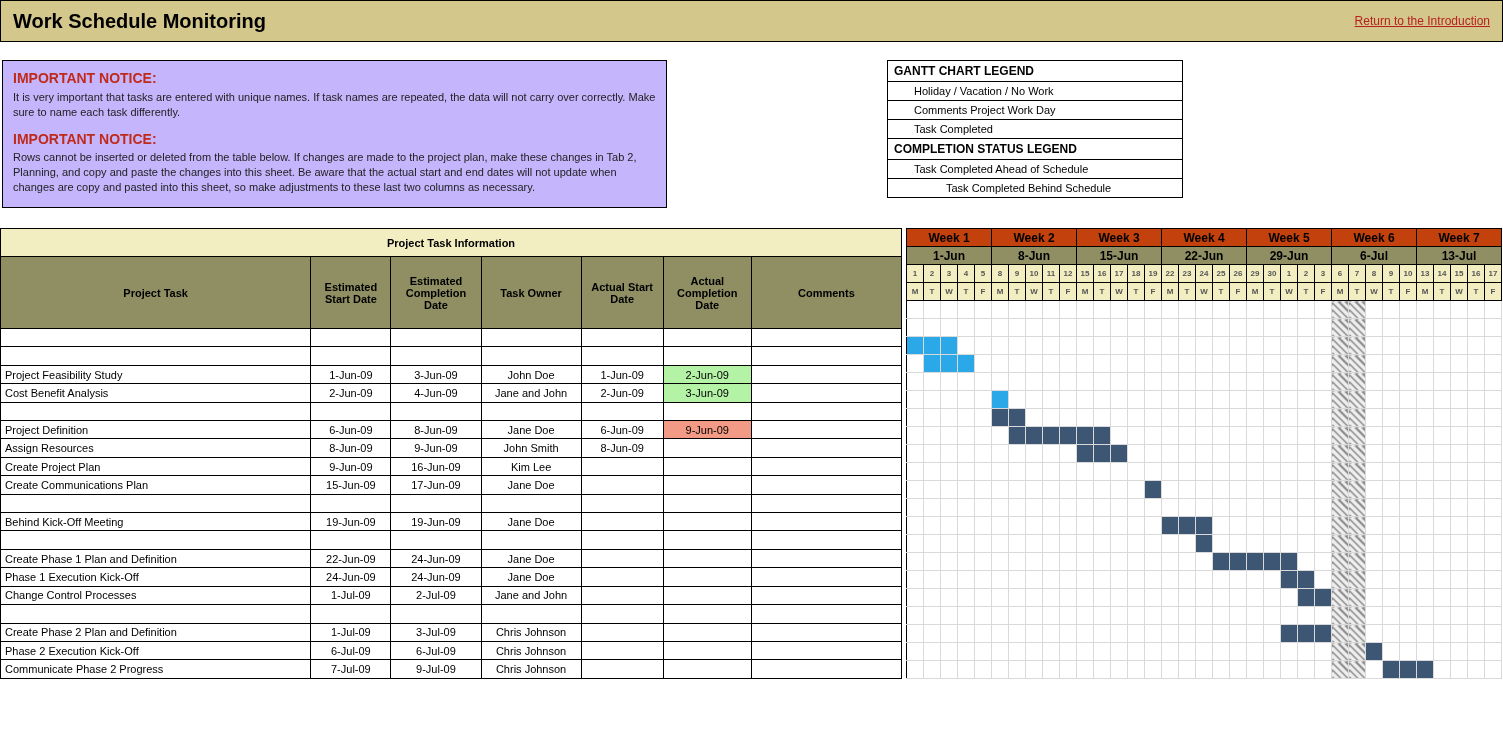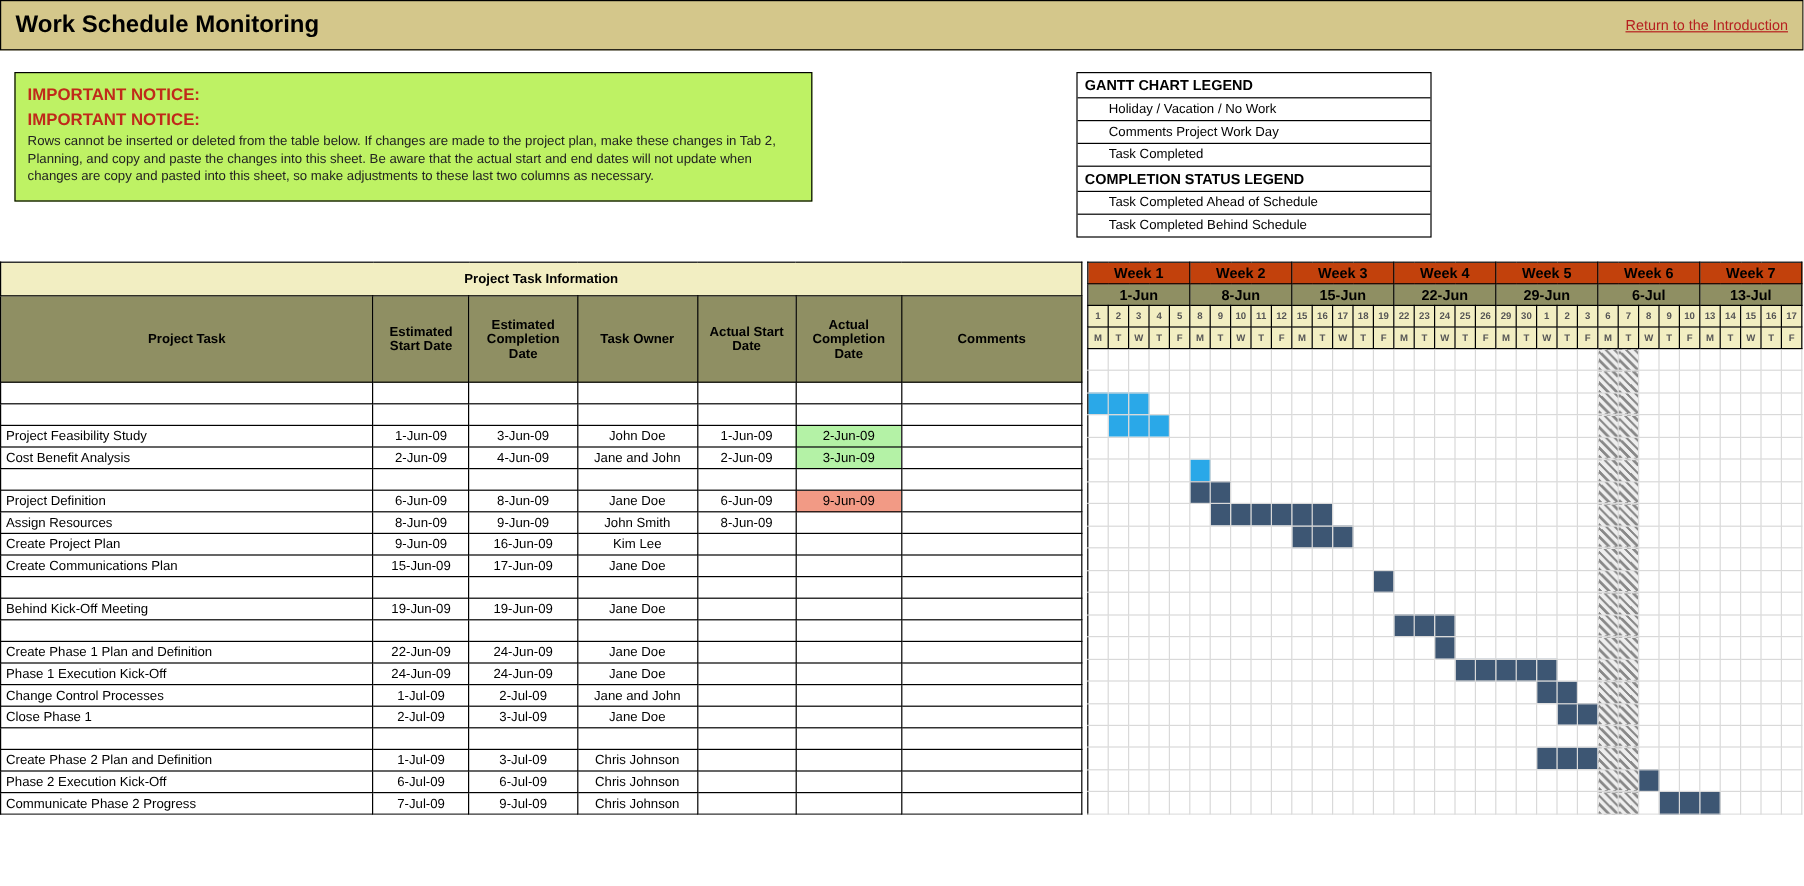--- a/index.html
+++ b/index.html
@@ -31,24 +31,24 @@
     text-decoration: underline;
   }
   .top-row {
     display: flex;
     margin-top: 18px;
     gap: 220px;
     align-items: flex-start;
   }
   .notice-box {
     border: 1px solid #000;
-    background: #bef264;
+    background: #c4b5fd;
     width: 665px;
     padding: 8px 10px 12px 10px;
-    margin-left: 12px;
+    margin-left: 2px;
     line-height: 1.35;
   }
   .notice-title {
     color: #c02a1a;
     font-weight: bold;
     font-size: 14px;
     margin: 0 0 2px 0;
   }
   .notice-text { font-size: 11px; margin: 0 0 10px 0; color:#222; }
   .legend-box {
@@ -61,21 +61,21 @@
     font-weight: bold;
     padding: 3px 6px;
     border-bottom: 1px solid #000;
     font-size: 12px;
   }
   .legend-row {
     display: flex;
     align-items: center;
     border-bottom: 1px solid #000;
   }
-  .legend-row:last-child { border-bottom: none; }
+  .legend-row:last-child { border-bottom: none; padding-left: 32px; }
   .legend-swatch {
     width: 20px;
     border-right: 1px solid #000;
     flex-shrink: 0;
   }
   .legend-label { padding: 3px 6px; display:flex; align-items:center;}
   .sw-holiday {
     background: repeating-linear-gradient(45deg, #888 0 2px, #eee 2px 5px);
   }
   .sw-planned { background: #3d5673; }
@@ -162,20 +162,21 @@
 <body>
 
 <div class="header-bar">
   <h1>Work Schedule Monitoring</h1>
   <a href="#">Return to the Introduction</a>
 </div>
 
 <div class="top-row">
   <div class="notice-box">
     <p class="notice-title">IMPORTANT NOTICE:</p>
+    <p class="notice-text">It is very important that tasks are entered with unique names. If task names are repeated, the data will not carry over correctly. Make sure to name each task differently.</p>
     <p class="notice-title">IMPORTANT NOTICE:</p>
     <p class="notice-text" style="margin-bottom:0">Rows cannot be inserted or deleted from the table below. If changes are made to the project plan, make these changes in Tab 2, Planning, and copy and paste the changes into this sheet. Be aware that the actual start and end dates will not update when changes are copy and pasted into this sheet, so make adjustments to these last two columns as necessary.</p>
   </div>
 
   <div class="legend-box">
     <div class="lg-head">GANTT CHART LEGEND</div>
     <div class="legend-row">
       <div class="legend-swatch sw-holiday"></div>
       <div class="legend-label">Holiday / Vacation / No Work</div>
     </div>
@@ -345,29 +346,20 @@
         <tr>
           <td class="task-name">Change Control Processes</td>
           <td>1-Jul-09</td>
           <td>2-Jul-09</td>
           <td>Jane and John</td>
           <td></td>
           <td></td>
           <td></td>
         </tr>
         <tr>
-          <td class="task-name">Close Phase 1</td>
-          <td>2-Jul-09</td>
-          <td>3-Jul-09</td>
-          <td>Jane Doe</td>
-          <td></td>
-          <td></td>
-          <td></td>
-        </tr>
-        <tr>
           <td class="task-name"></td>
           <td></td>
           <td></td>
           <td></td>
           <td></td>
           <td></td>
           <td></td>
         </tr>
         <tr>
           <td class="task-name">Create Phase 2 Plan and Definition</td>

